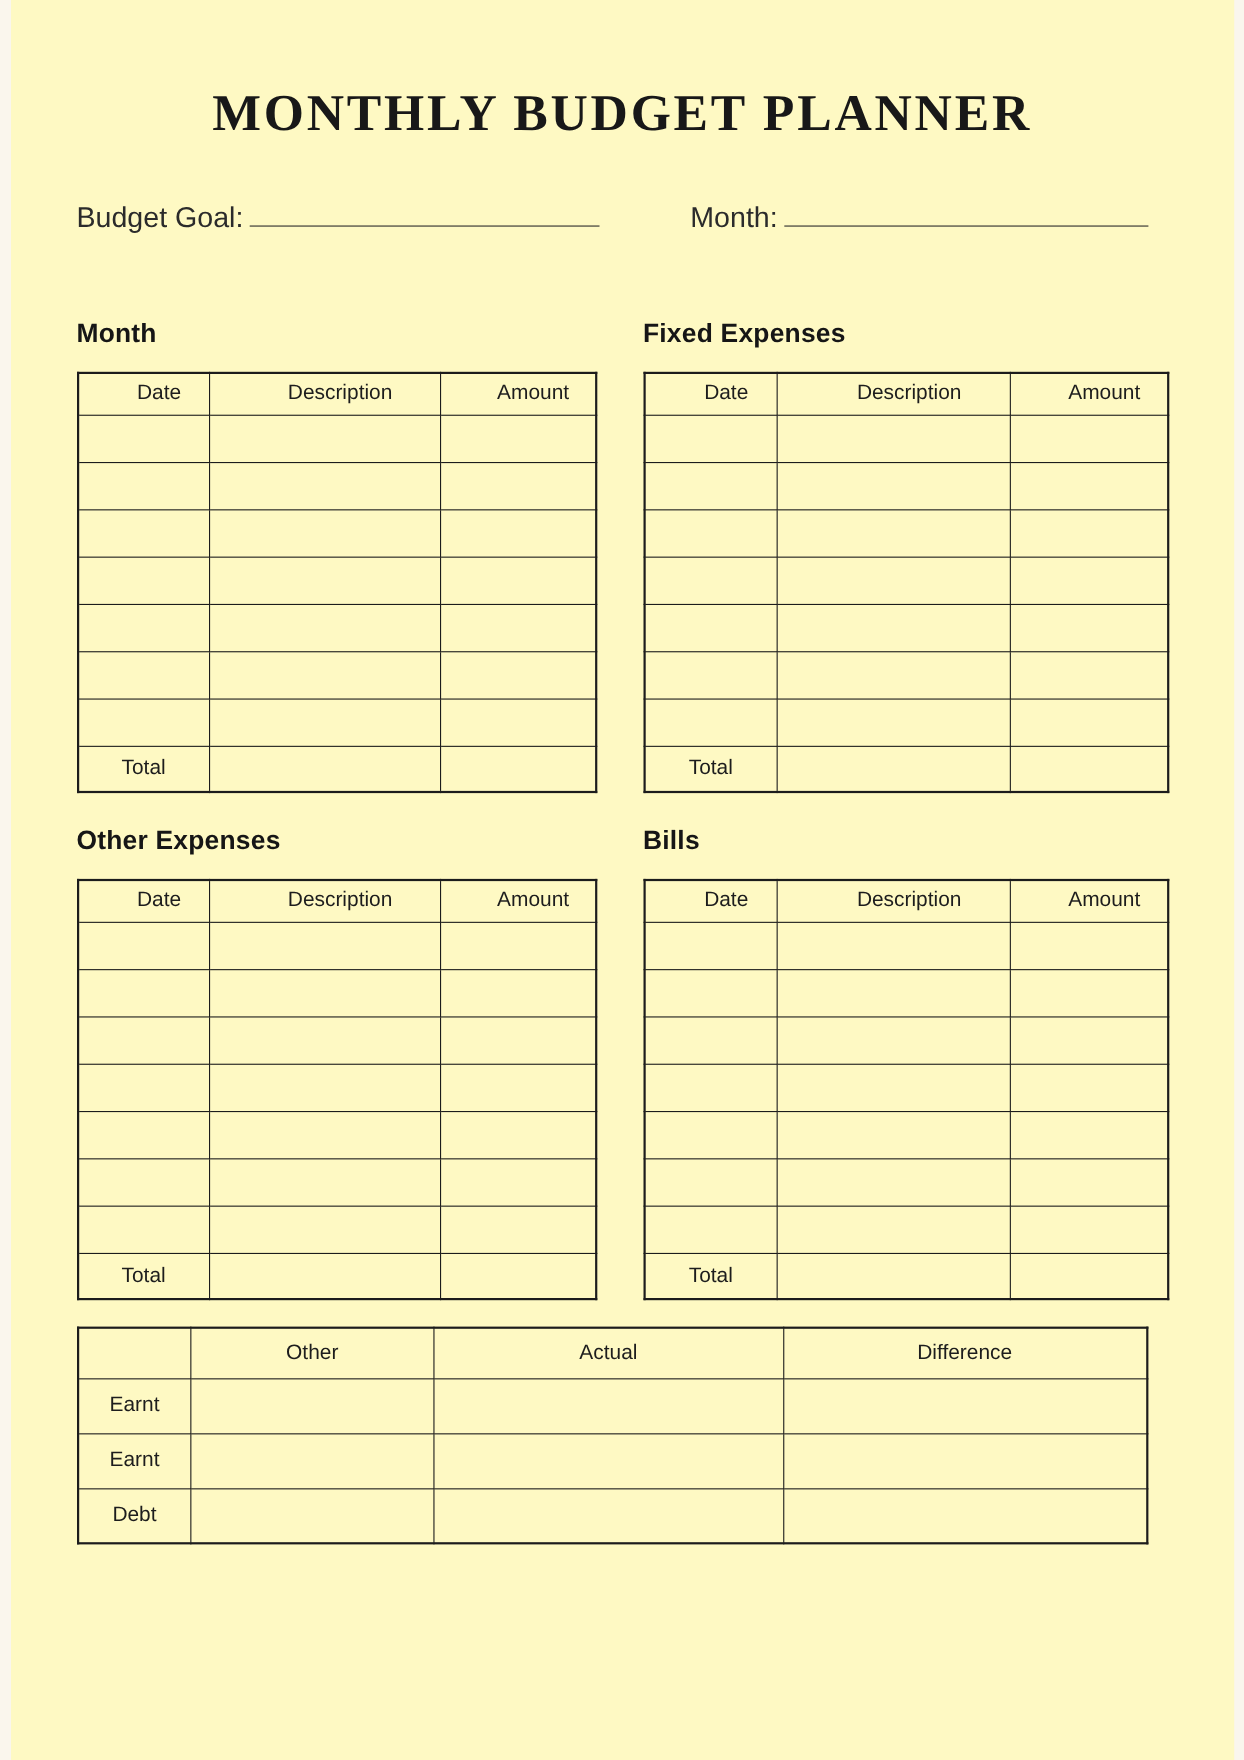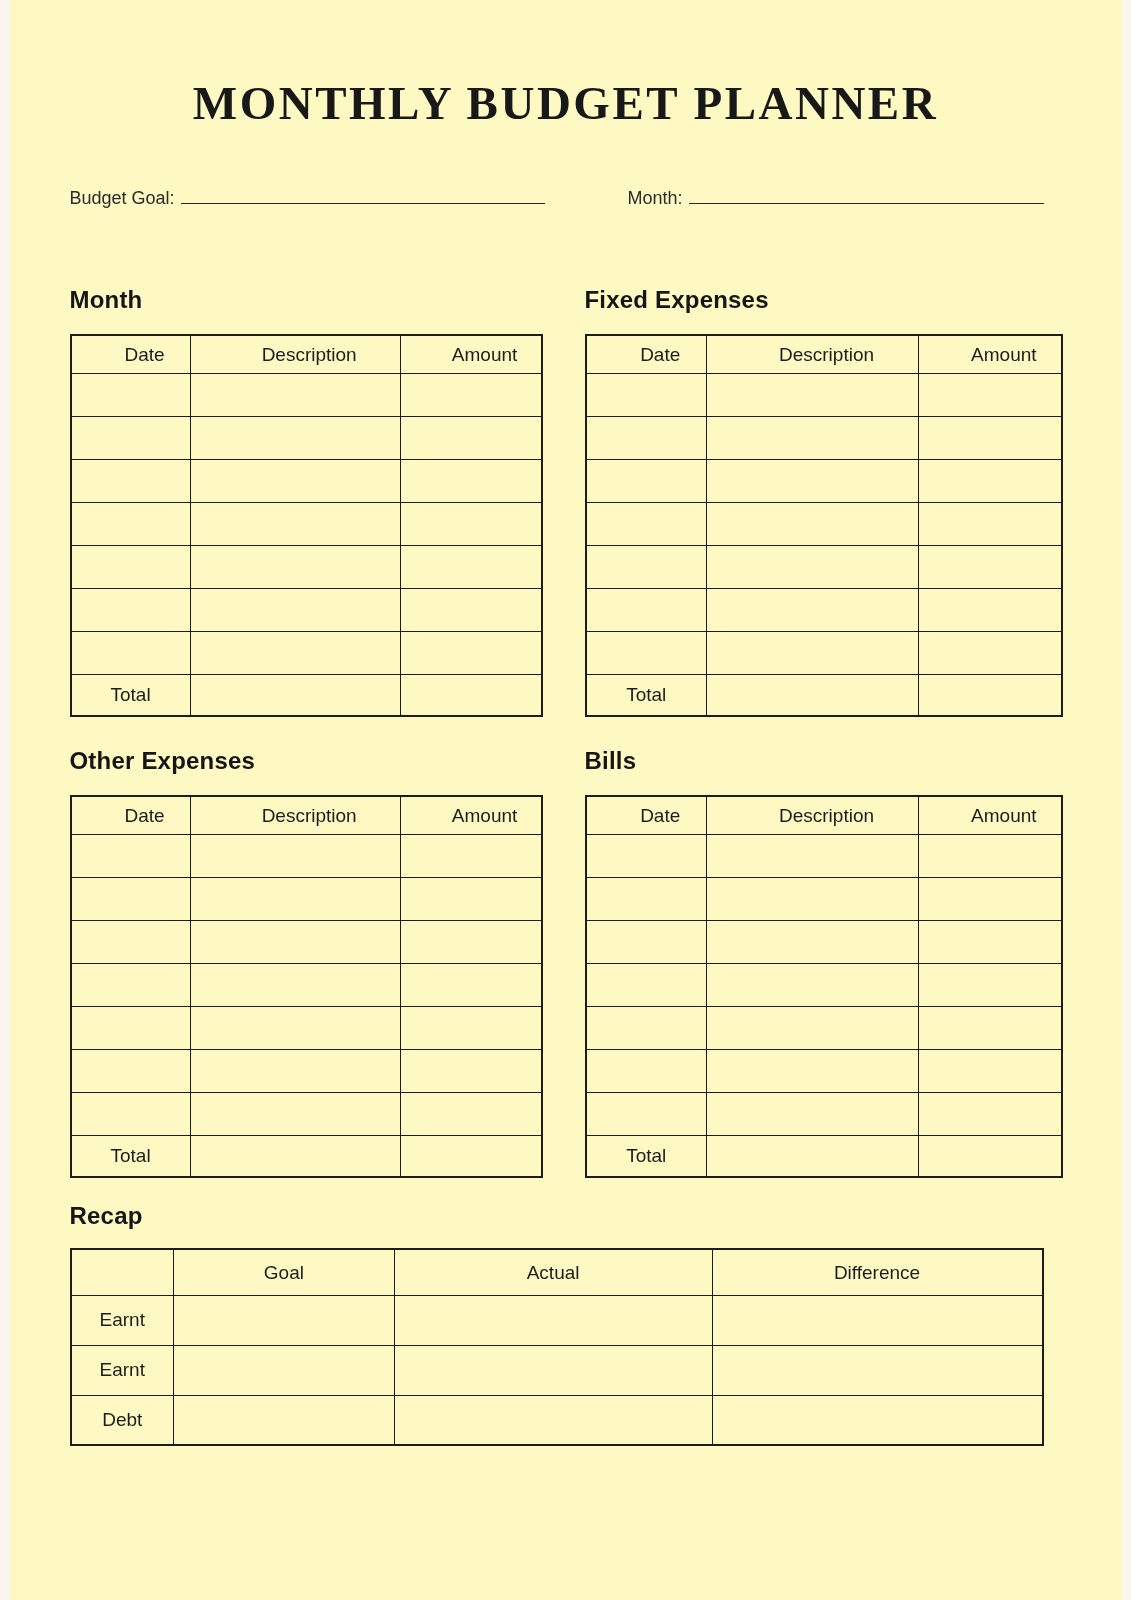--- a/index.html
+++ b/index.html
@@ -15,21 +15,21 @@
     font-weight:700; font-size:47px; letter-spacing:2.5px;
     text-align:center; padding-top:76px; color:#181818;
   }
   .fields-row {
     display:flex; justify-content:space-between; align-items:flex-end;
     margin:52px 78px 0 60px;
   }
   .field { display:flex; align-items:baseline; }
   .field-budget { width:475px; }
   .field-month { width:416px; }
-  .field-label { font-size:18px; color:#2b2b2b; white-space:nowrap; }
+  .field-label { font-size:26px; color:#2b2b2b; white-space:nowrap; }
   .field-line { flex:1; border-bottom:1.5px solid #2b2b2b; height:1.4em; margin-left:6px; }
 
   .tables-grid {
     display:grid;
     grid-template-columns:473px 478px;
     column-gap:42px; row-gap:30px;
     margin:77px 78px 0 60px;
   }
   .section-title {
     font-size:24px; font-weight:700; color:#161616;
@@ -316,32 +316,31 @@
             <td></td>
             <td></td>
           </tr>
         </tfoot>
       </table>
     </section>
 
   </div>
 
   <section class="recap-section">
-    <h2 class="section-title">Recap</h2>
     <table class="recap-table">
       <colgroup>
           <col style="width:10.6%">
           <col style="width:22.7%">
           <col style="width:32.7%">
           <col style="width:34%">
         </colgroup>
       <thead>
         <tr>
           <th></th>
-          <th>Goal</th>
+          <th>Other</th>
           <th>Actual</th>
           <th>Difference</th>
         </tr>
       </thead>
       <tbody>
         <tr>
           <td>Earnt</td>
           <td></td>
           <td></td>
           <td></td>

